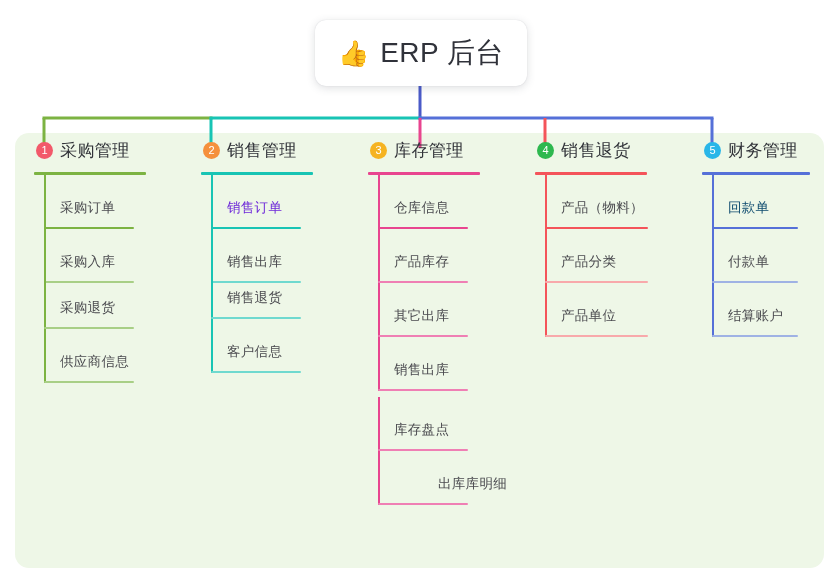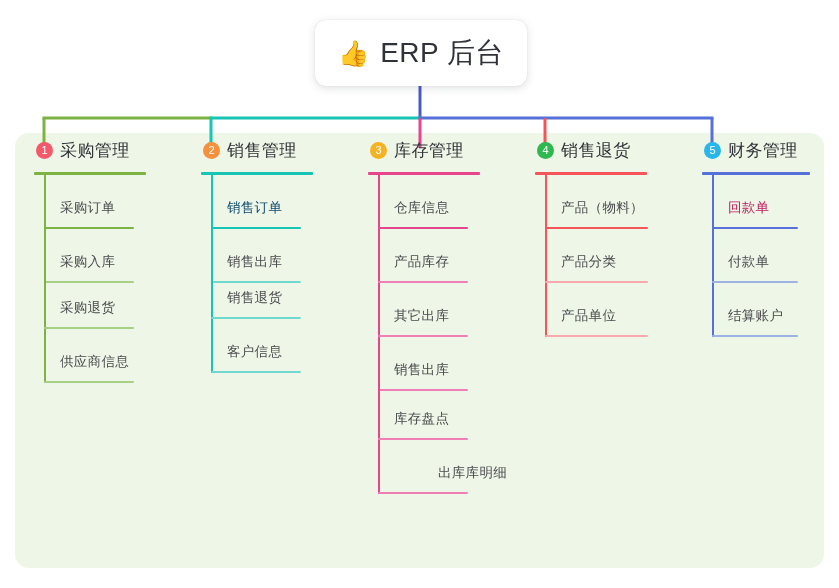--- a/index.html
+++ b/index.html
@@ -209,21 +209,21 @@
       </div>
       <div class="column" style="left: 201px;">
         <div class="col-head">
           <span class="badge" style="background: rgb(245, 144, 60);">2</span>
           <span class="col-title">销售管理</span>
         </div>
         <div class="col-head-rule" style="width: 112px; background: rgb(24, 196, 180); margin-top: 5px;"></div>
         <div class="items">
           <div class="item" style="height: 54px;">
             <div class="item-stem" style="height: 54px; background: rgb(24, 196, 180);"></div>
-            <span class="item-label" style="color: #0c4a6e;">销售订单</span>
+            <span class="item-label" style="color: #6d28d9;">销售订单</span>
             <div class="item-rule" style="width: 90px; background: rgb(24, 196, 180);"></div>
           </div>
           <div class="item" style="height: 54px; text-align: right;">
             <div class="item-stem" style="height: 54px; background: rgb(24, 196, 180);"></div>
             <span class="item-label" style="color: rgb(74, 74, 79);">销售出库</span>
             <div class="item-rule" style="width: 90px; background: rgb(111, 217, 207);"></div>
           </div>
           <div class="item" style="height: 36px;">
             <div class="item-stem" style="height: 54px; background: rgb(24, 196, 180);"></div>
             <span class="item-label" style="color: rgb(74, 74, 79);">销售退货</span>
@@ -256,21 +256,21 @@
           <div class="item" style="height: 54px;">
             <div class="item-stem" style="height: 54px; background: rgb(232, 69, 143);"></div>
             <span class="item-label" style="color: rgb(74, 74, 79);">其它出库</span>
             <div class="item-rule" style="width: 90px; background: rgb(239, 127, 180);"></div>
           </div>
           <div class="item" style="height: 54px;">
             <div class="item-stem" style="height: 54px; background: rgb(232, 69, 143);"></div>
             <span class="item-label" style="color: rgb(74, 74, 79);">销售出库</span>
             <div class="item-rule" style="width: 90px; background: rgb(239, 127, 180);"></div>
           </div>
-          <div class="item" style="height: 49px;">
+          <div class="item" style="height: 60px;">
             <div class="item-stem" style="height: 54px; background: rgb(232, 69, 143);"></div>
             <span class="item-label" style="color: rgb(74, 74, 79);">库存盘点</span>
             <div class="item-rule" style="width: 90px; background: rgb(239, 127, 180);"></div>
           </div>
           <div class="item" style="height: 54px;">
             <div class="item-stem" style="height: 54px; background: rgb(232, 69, 143);"></div>
             <span class="item-label" style="color: rgb(74, 74, 79); margin-left: 44px;">出库库明细</span>
             <div class="item-rule" style="width: 90px; background: rgb(239, 127, 180);"></div>
           </div>
         </div>
@@ -301,21 +301,21 @@
       </div>
       <div class="column" style="left: 702px;">
         <div class="col-head">
           <span class="badge" style="background: rgb(41, 182, 232);">5</span>
           <span class="col-title">财务管理</span>
         </div>
         <div class="col-head-rule" style="width: 108px; background: rgb(85, 112, 216); margin-top: 5px;"></div>
         <div class="items">
           <div class="item" style="height: 54px;">
             <div class="item-stem" style="height: 54px; background: rgb(85, 112, 216);"></div>
-            <span class="item-label" style="color: #be185d;">回款单</span>
+            <span class="item-label" style="color: #0c4a6e;">回款单</span>
             <div class="item-rule" style="width: 86px; background: rgb(85, 112, 216);"></div>
           </div>
           <div class="item" style="height: 54px;">
             <div class="item-stem" style="height: 54px; background: rgb(85, 112, 216);"></div>
             <span class="item-label" style="color: rgb(74, 74, 79);">付款单</span>
             <div class="item-rule" style="width: 86px; background: rgb(159, 178, 228);"></div>
           </div>
           <div class="item" style="height: 54px;">
             <div class="item-stem" style="height: 54px; background: rgb(85, 112, 216);"></div>
             <span class="item-label" style="color: rgb(74, 74, 79);">结算账户</span>

